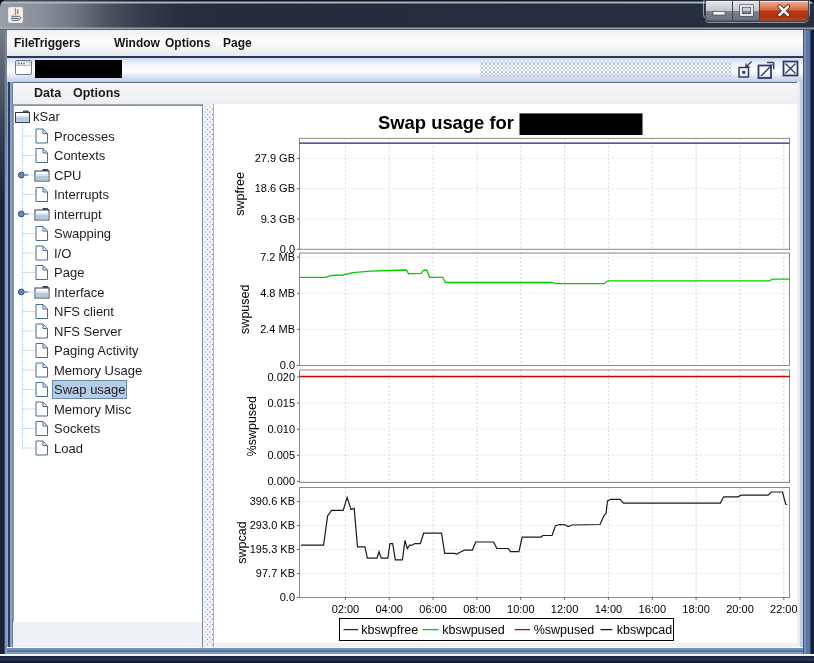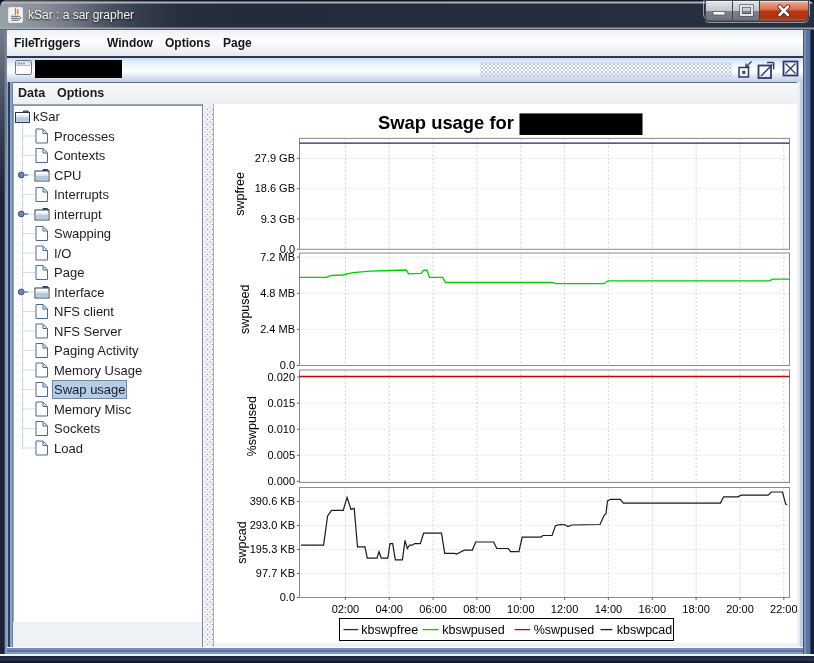--- a/index.html
+++ b/index.html
@@ -27,21 +27,21 @@
   #frameR{left:803px;top:30px;width:11px;height:633px;background:linear-gradient(to right,#44536e 0,#44536e 1.5px,#7890b8 1.5px,#7890b8 3px,#5b74a0 3px,#5b74a0 7.5px,#31415f 7.5px,#31415f 8.5px,#141e36 8.5px,#141e36 11px);}
   #frameB{left:0;top:654px;width:814px;height:9px;background:linear-gradient(#f0f4f8 0,#f0f4f8 1.8px,#1c2638 1.8px,#1c2638 3.5px,#233050 3.5px,#233050 7px,#101a2c 7px,#101a2c 9px);}
   
   #iftop{left:7px;top:56px;width:796px;height:2px;background:#2a3854;}
   #ifbar{left:7px;top:58px;width:796px;height:24px;background:linear-gradient(#ccdaf0 0%,#eef3fa 25%,#ffffff 55%,#d8e2f2 80%,#c2d0e8 100%);border-bottom:1px solid #5a6a8e;}
   #ifbumps{left:480px;top:62px;width:252px;height:16px;background-image:radial-gradient(#b8c4d8 0.7px,transparent 0.95px),radial-gradient(#ccd6e4 0.7px,transparent 0.95px);background-size:4px 4px,4px 4px;background-position:0 0,2px 2px;}
   #ifblack{left:35px;top:60px;width:87px;height:18px;background:#000;}
   #iftext{left:125px;top:58px;height:24px;line-height:25px;font-weight:bold;font-size:11.8px;color:#16233e;}
   
   #imenu{left:7px;top:83px;width:796px;height:21px;background:linear-gradient(#f7f8fa,#eceef2);border-bottom:1px solid #9aa2ac;}
-  .imitem{position:absolute;top:0;height:21px;line-height:21px;font-weight:bold;font-size:12.5px;color:#1c1c1c;}
+  .imitem{position:absolute;top:0;height:21px;line-height:21px;font-weight:bold;font-size:12.5px;color:#1c1c1c;margin-left:16px;}
   
   #ifL{left:7px;top:82px;width:6px;height:572px;background:linear-gradient(to right,#8ea4c8 0,#8ea4c8 1px,#2c3c5c 1px,#2c3c5c 2.5px,#8ca2c4 2.5px,#8ca2c4 5px,#6a82a8 5px,#6a82a8 5.7px,#9aa4b2 5.7px,#a8b2c0 6px);}
   #ifR{left:797px;top:82px;width:6px;height:572px;background:linear-gradient(to right,#eef1f5 0,#e6ebf2 3px,#c2d0e4 3px);}
   #ifB2{left:7px;top:647px;width:796px;height:7px;background:linear-gradient(#fbfcfe 0,#fbfcfe 1.5px,#7a8cb0 1.5px,#7a8cb0 3px,#5a74a4 3px,#5a74a4 5.5px,#8298bc 5.5px,#8298bc 7px);}
   
   #content{left:13px;top:105px;width:784px;height:542px;background:#eef1f5;}
   #treebox{left:13px;top:105px;width:189px;height:516px;background:#fff;border-top:1px solid #8a94a4;border-left:1px solid #99a2b0;}
   #redo{left:13px;top:622px;width:190px;height:25px;background:linear-gradient(#ffffff 0%,#f0f5fb 30%,#cfdded 100%);border:1px solid #77839b;box-sizing:border-box;text-align:center;line-height:24px;font-weight:bold;font-size:13px;color:#3a3a44;}
   #divider{left:202px;top:104px;width:12px;height:543px;background:#eef1f5;border-left:1px solid #7d8798;border-right:1px solid #aab2be;box-sizing:border-box;}
   #divdots{position:absolute;left:2px;top:3px;width:8px;height:538px;background-image:radial-gradient(rgba(120,130,145,.9) 0.65px,transparent 0.95px),radial-gradient(rgba(120,130,145,.9) 0.65px,transparent 0.95px);background-size:5px 5px,5px 5px;background-position:0 0,2.5px 2.5px;}
@@ -50,38 +50,37 @@
 </head>
 <body>
 <div id="win">
   <div class="abs" id="titlebar"></div>
   <svg class="abs" style="left:8px;top:7px" width="15" height="16" viewBox="0 0 15 16">
     <rect x="0" y="0" width="15" height="16" rx="2" fill="#f2f2f4" stroke="#b8bcc6" stroke-width="0.5"></rect>
     <path d="M7.8 1.2 C5.6 3.4 9.6 4.4 6.9 7.8 M10.3 2.2 C8.6 3.9 11.2 4.8 9.4 7.2" stroke="#e07818" stroke-width="1.35" fill="none"></path>
     <path d="M3.2 9.3 h7.6 M2.8 11.2 h8.4 M3.4 13.2 h7.2" stroke="#555b64" stroke-width="1.1" fill="none"></path>
     <path d="M11.2 9.3 c2.2 .6 2.2 2.9 -0.6 3.4" stroke="#555b64" stroke-width="1" fill="none"></path>
   </svg>
-  <div class="abs" id="wtitle">kSar : a sar grapher</div>
   <div class="abs" style="left:703px;top:-2px;width:107px;height:23px;border:1.5px solid rgba(228,234,242,.6);border-radius:4px 4px 7px 7px;box-sizing:border-box;"></div>
   <div class="abs" id="wbtns">
     <div class="wb" id="wb-min"></div>
     <div class="wb" id="wb-max"></div>
     <div class="wb" id="wb-cls"></div>
     <svg class="abs" style="left:0;top:0" width="105" height="22" viewBox="0 0 105 22">
       <rect x="9" y="11.5" width="12" height="3.5" fill="#fafafa" stroke="#4a4a52" stroke-width="0.7"></rect>
       <rect x="37" y="6" width="11" height="9" fill="none" stroke="#4a4a52" stroke-width="3.2"></rect>
       <rect x="37" y="6" width="11" height="9" fill="none" stroke="#f4f4f6" stroke-width="1.8"></rect>
       <path d="M75.5 6.5 l8.5 8.5 M84 6.5 l-8.5 8.5" stroke="#55231a" stroke-width="4.4" stroke-linecap="round"></path>
       <path d="M75.5 6.5 l8.5 8.5 M84 6.5 l-8.5 8.5" stroke="#fafafa" stroke-width="2.5" stroke-linecap="round"></path>
     </svg>
   </div>
   <div class="abs" id="menubar">
     <span class="mitem" style="left:10px">File</span>
     <span class="mitem" style="left:29px">Triggers</span>
-    <span class="mitem" style="left:103px">Window</span>
+    <span class="mitem" style="left:110px">Window</span>
     <span class="mitem" style="left:161px">Options</span>
     <span class="mitem" style="left:219px">Page</span>
   </div>
   <div class="abs" id="frameL"></div>
   <div class="abs" style="left:0;top:30px;width:7px;height:170px;background:linear-gradient(rgba(125,132,144,.9), rgba(90,100,118,.5) 55%, rgba(60,70,90,0));"></div>
   <div class="abs" id="frameR"></div>
   <div class="abs" id="frameB"></div>
   <div class="abs" id="iftop"></div>
   <div class="abs" id="ifbar"></div>
   <div class="abs" id="ifbumps"></div>

